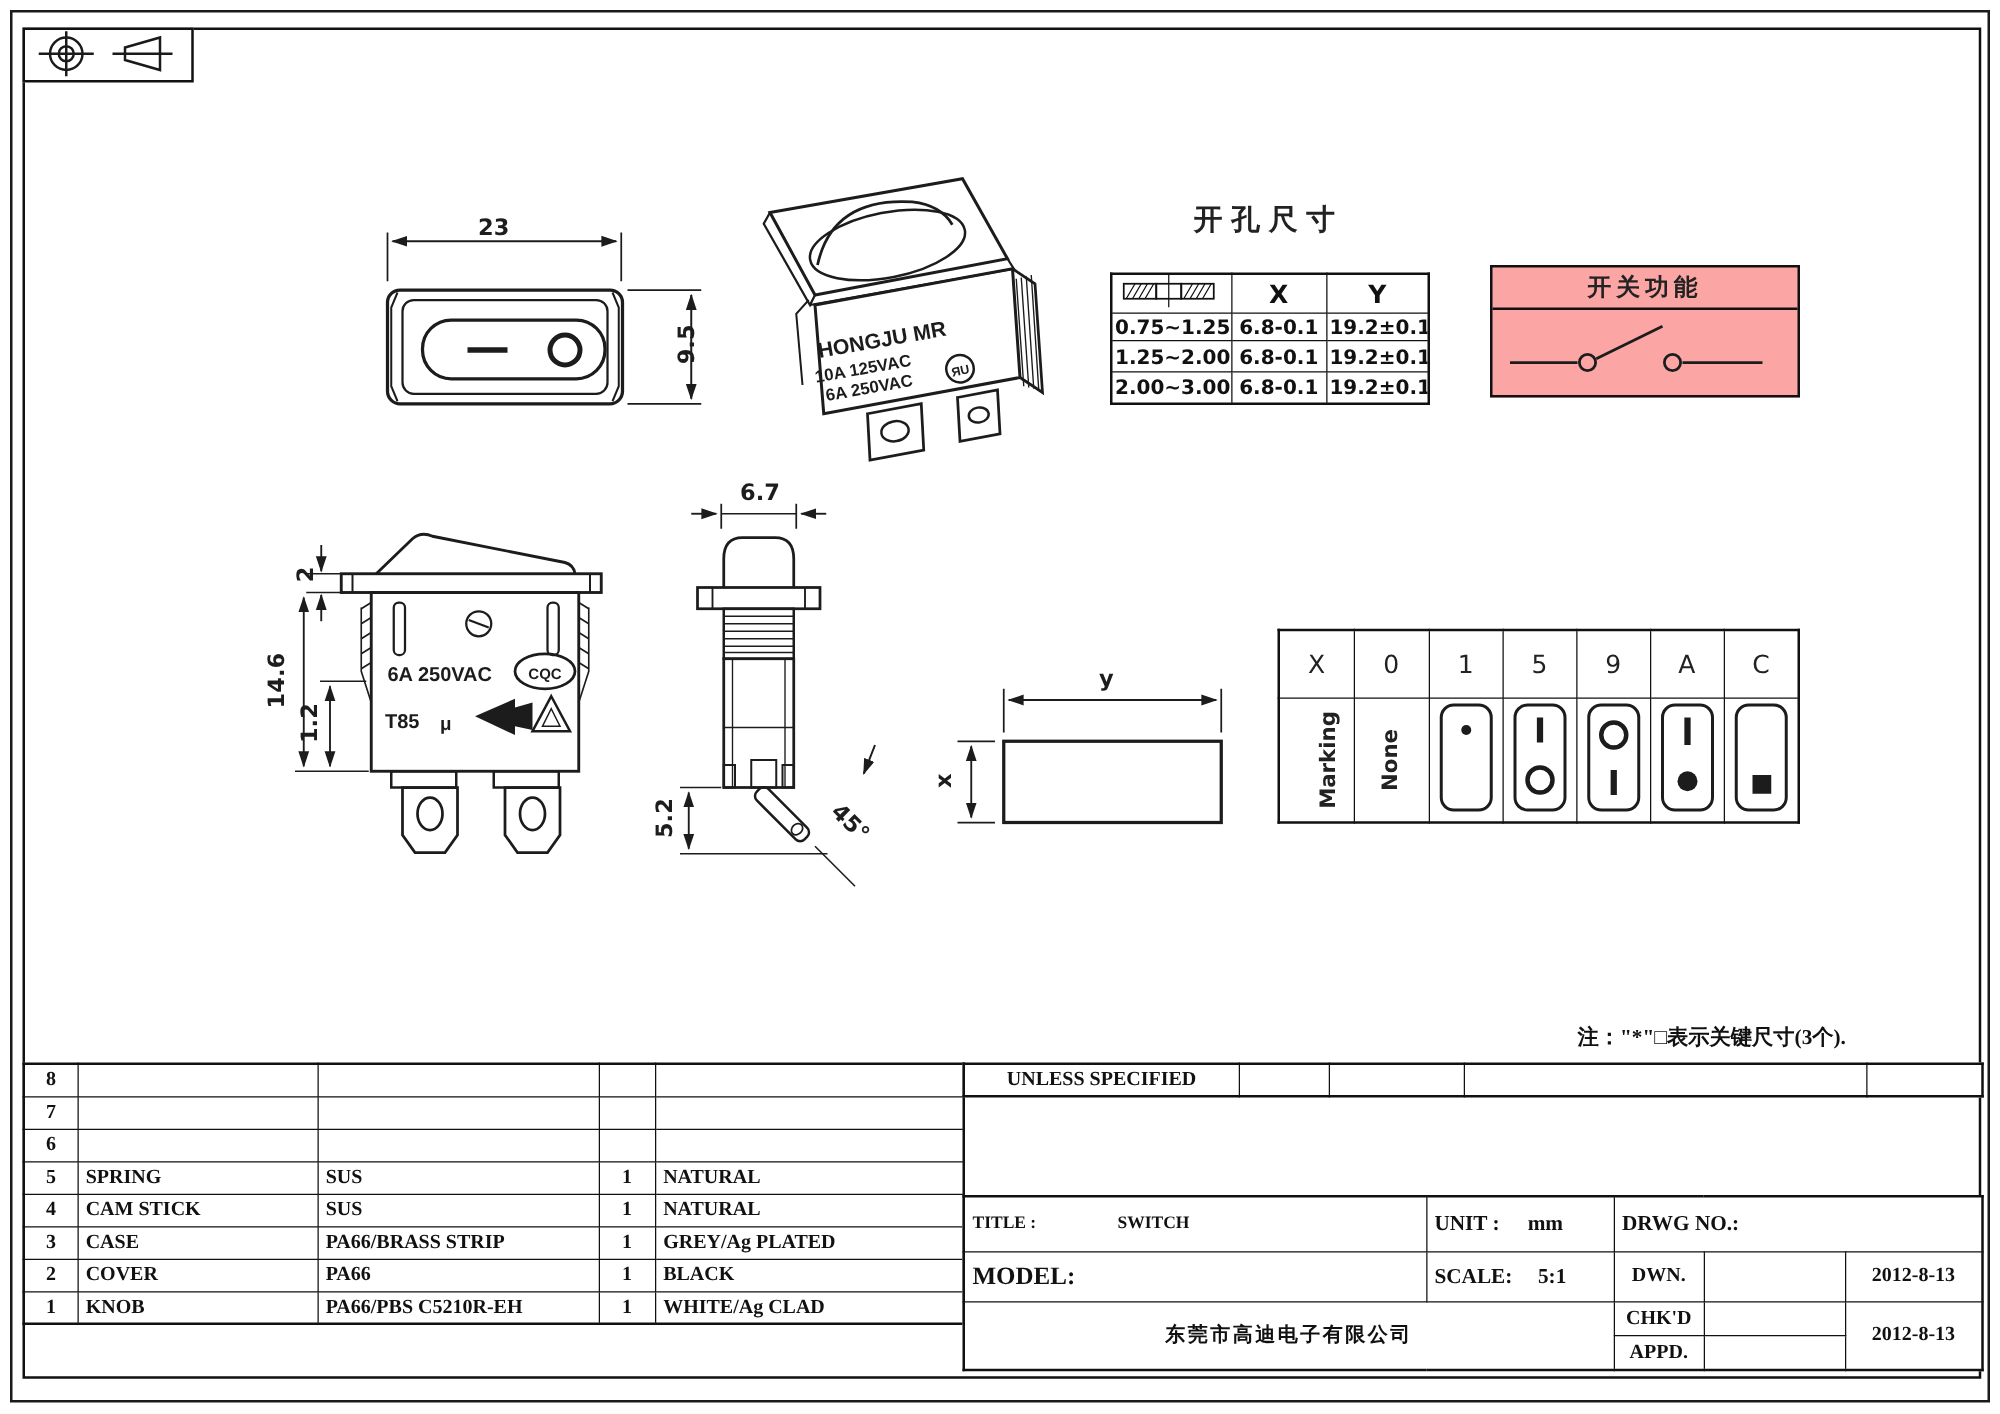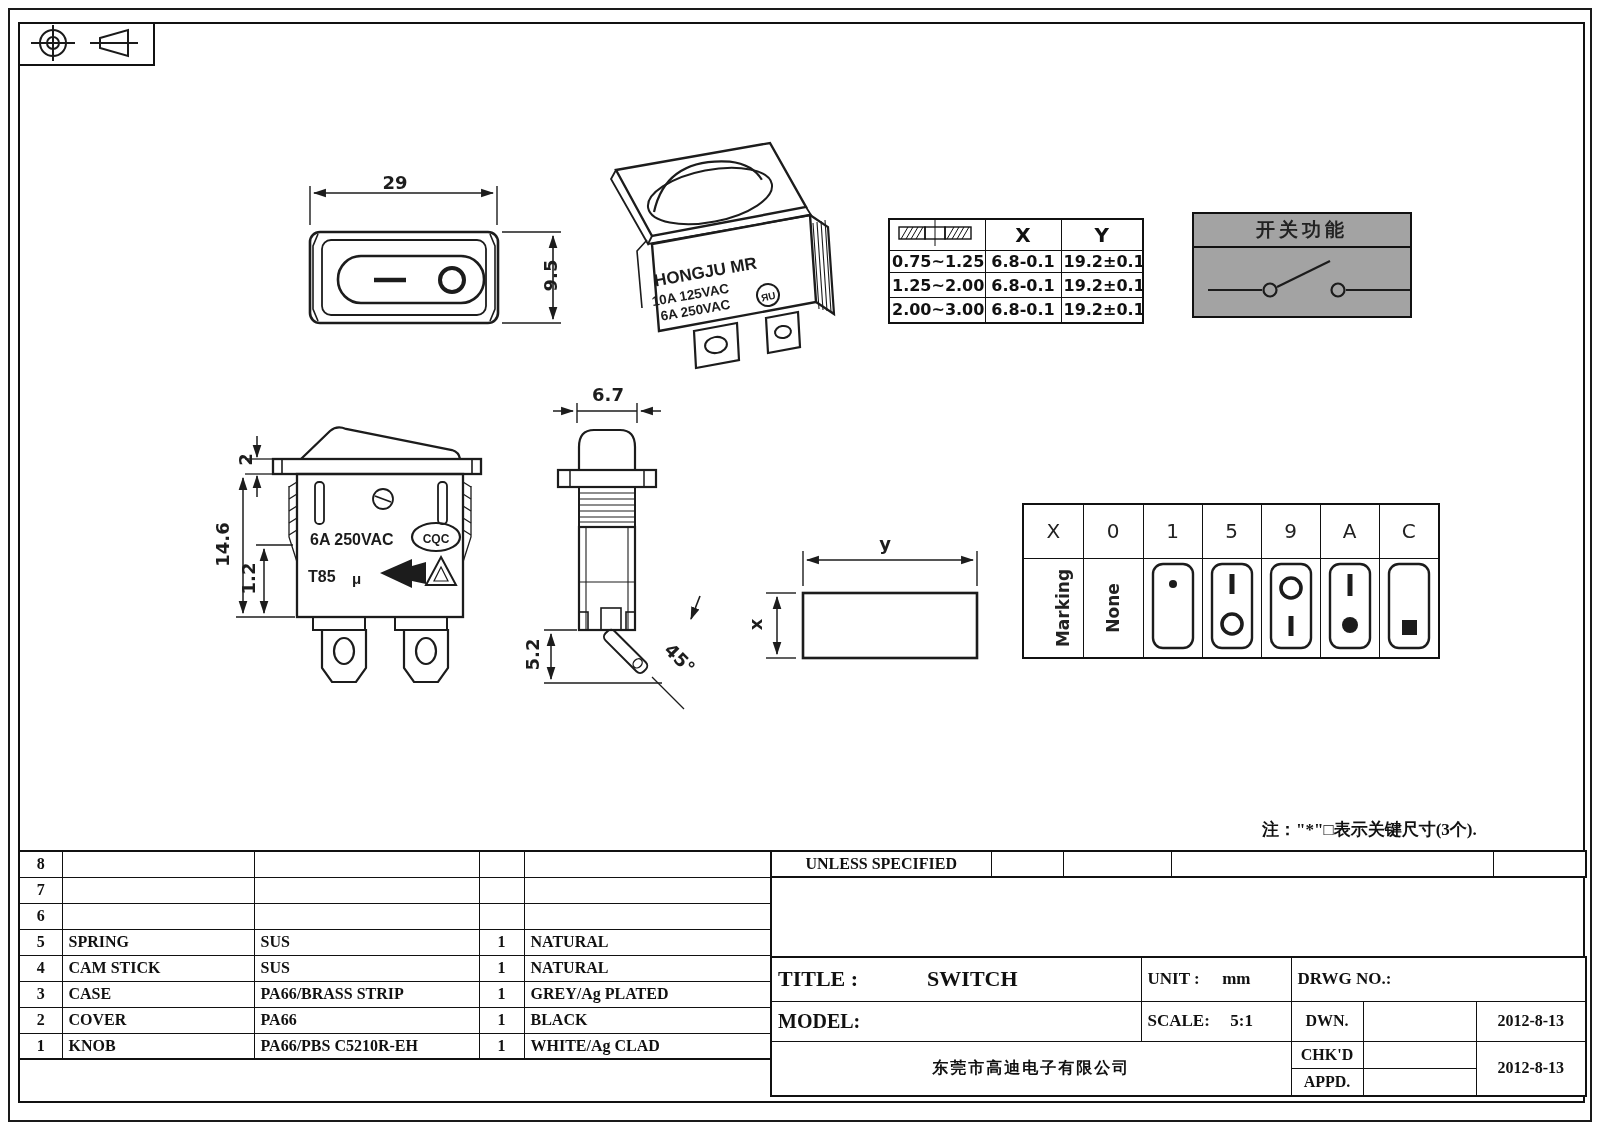--- a/index.html
+++ b/index.html
@@ -17,21 +17,21 @@
   
   table.t{position:absolute;border-collapse:collapse;table-layout:fixed;background:#fff}
   table.t td{border:1.7px solid #111;padding:0 6px;font-family:"Liberation Serif",serif;font-weight:700;font-size:16px;color:#111;white-space:nowrap;overflow:hidden}
   table.t{border:2.5px solid #111}
   td.ctr{text-align:center;padding:0 2px}
   td.sans{font-family:"DejaVu Sans",sans-serif;font-size:15px}
   
   .hole-title{left:888px;top:160px;width:254px;text-align:center;font-size:23px;font-weight:700;letter-spacing:7px;color:#222}
   table.holetbl td{font-family:"DejaVu Sans",sans-serif;font-weight:700;font-size:16px;text-align:center;padding:0 2px}
   
-  .fnbox{left:1192px;top:212px;width:220px;height:106px;border:2.2px solid #111;background:#a3a3a3}
+  .fnbox{left:1192px;top:212px;width:248px;height:106px;border:2.2px solid #111;background:#fca5a5}
   .fnbox .hd{height:34px;border-bottom:2.2px solid #111;display:flex;align-items:center;justify-content:center;font-size:19px;font-weight:700;letter-spacing:4px;color:#222}
   
   table.marktbl td{text-align:center;vertical-align:middle;padding:0;font-family:"DejaVu Sans",sans-serif}
   table.marktbl td.hd{font-size:20px;font-weight:500;color:#222}
   .vtext{display:inline-block;transform:rotate(-90deg);font-size:17px;color:#222;white-space:nowrap}
   
   .note{left:1262px;top:818px;width:330px;font-family:"Liberation Serif",serif;font-weight:700;font-size:17px;color:#111;white-space:nowrap}
   
   .lblgap{display:inline-block;min-width:58px}
   .company-cell{text-align:center;font-family:"Liberation Sans",sans-serif;font-weight:700;font-size:34px;letter-spacing:2px}
@@ -184,31 +184,32 @@
         <line x1="803" y1="586" x2="803" y2="551" stroke-width="1.4"></line>
         <line x1="977" y1="586" x2="977" y2="551" stroke-width="1.4"></line>
         <line x1="807" y1="560" x2="973" y2="560" stroke-width="1.5" marker-start="url(#ar)" marker-end="url(#ar)"></line>
         <line x1="796" y1="593" x2="766" y2="593" stroke-width="1.4"></line>
         <line x1="796" y1="658" x2="766" y2="658" stroke-width="1.4"></line>
         <line x1="777" y1="597" x2="777" y2="654" stroke-width="1.5" marker-start="url(#ar)" marker-end="url(#ar)"></line>
       </g>
     </g>
   </svg>
 
-  <div class="dim" style="left:355px;top:172px;width:80px">29</div>
+  <div class="dim" style="left:355px;top:172px;width:80px">23</div>
   <div class="dim rot" style="left:528px;top:265px;width:44px">9.5</div>
   <div class="dim rot" style="left:230px;top:449px;width:30px">2</div>
   <div class="dim rot" style="left:194px;top:534px;width:56px">14.6</div>
   <div class="dim rot" style="left:226px;top:568px;width:44px">1.2</div>
   <div class="dim" style="left:578px;top:384px;width:60px">6.7</div>
   <div class="dim rot" style="left:510px;top:644px;width:44px">5.2</div>
   <div class="dim rot45" style="left:658px;top:648px;width:44px">45°</div>
   <div class="dim" style="left:860px;top:533px;width:50px">y</div>
   <div class="dim rot" style="left:740px;top:614px;width:30px">x</div>
 
+  <div class="abs hole-title">开孔尺寸</div>
   <table class="t holetbl" style="left:888px;top:218px;width:254px">
     <colgroup>
         <col style="width:96px">
         <col style="width:76px">
         <col style="width:82px">
       </colgroup>
     <tbody>
         <tr style="height:30px">
       <td>
         <svg width="84" height="26">
@@ -408,21 +409,21 @@
   <table class="t" style="left:770px;top:956px;width:815px">
     <colgroup>
         <col style="width:370px">
         <col style="width:150px">
         <col style="width:72px">
         <col style="width:113px">
         <col style="width:110px">
       </colgroup>
     <tbody>
         <tr style="height:44px">
-      <td style="font-size:22px">
+      <td style="font-size:14px">
         <span>TITLE :</span>
         <span class="lblgap"></span>
         <span>SWITCH</span>
       </td>
       <td style="font-size:17px">
         <span>UNIT :</span>
         <span style="display:inline-block;min-width:14px"></span>
         <span>mm</span>
       </td>
       <td colspan="3" style="font-size:17px">DRWG  NO.:</td>

